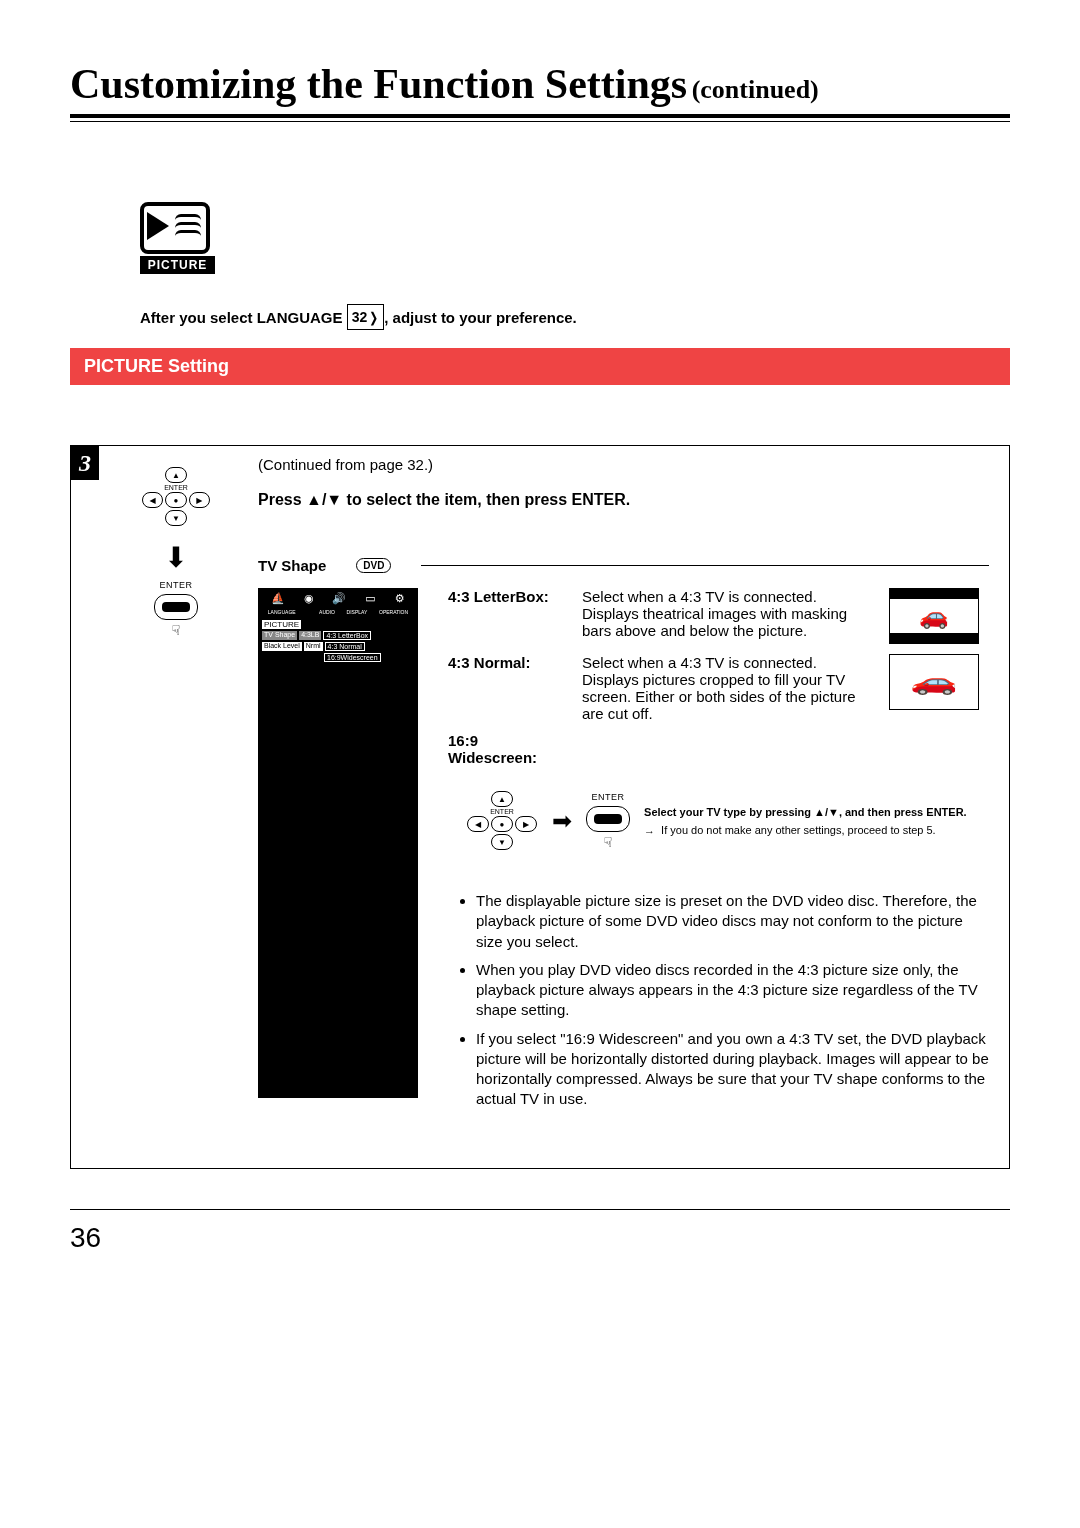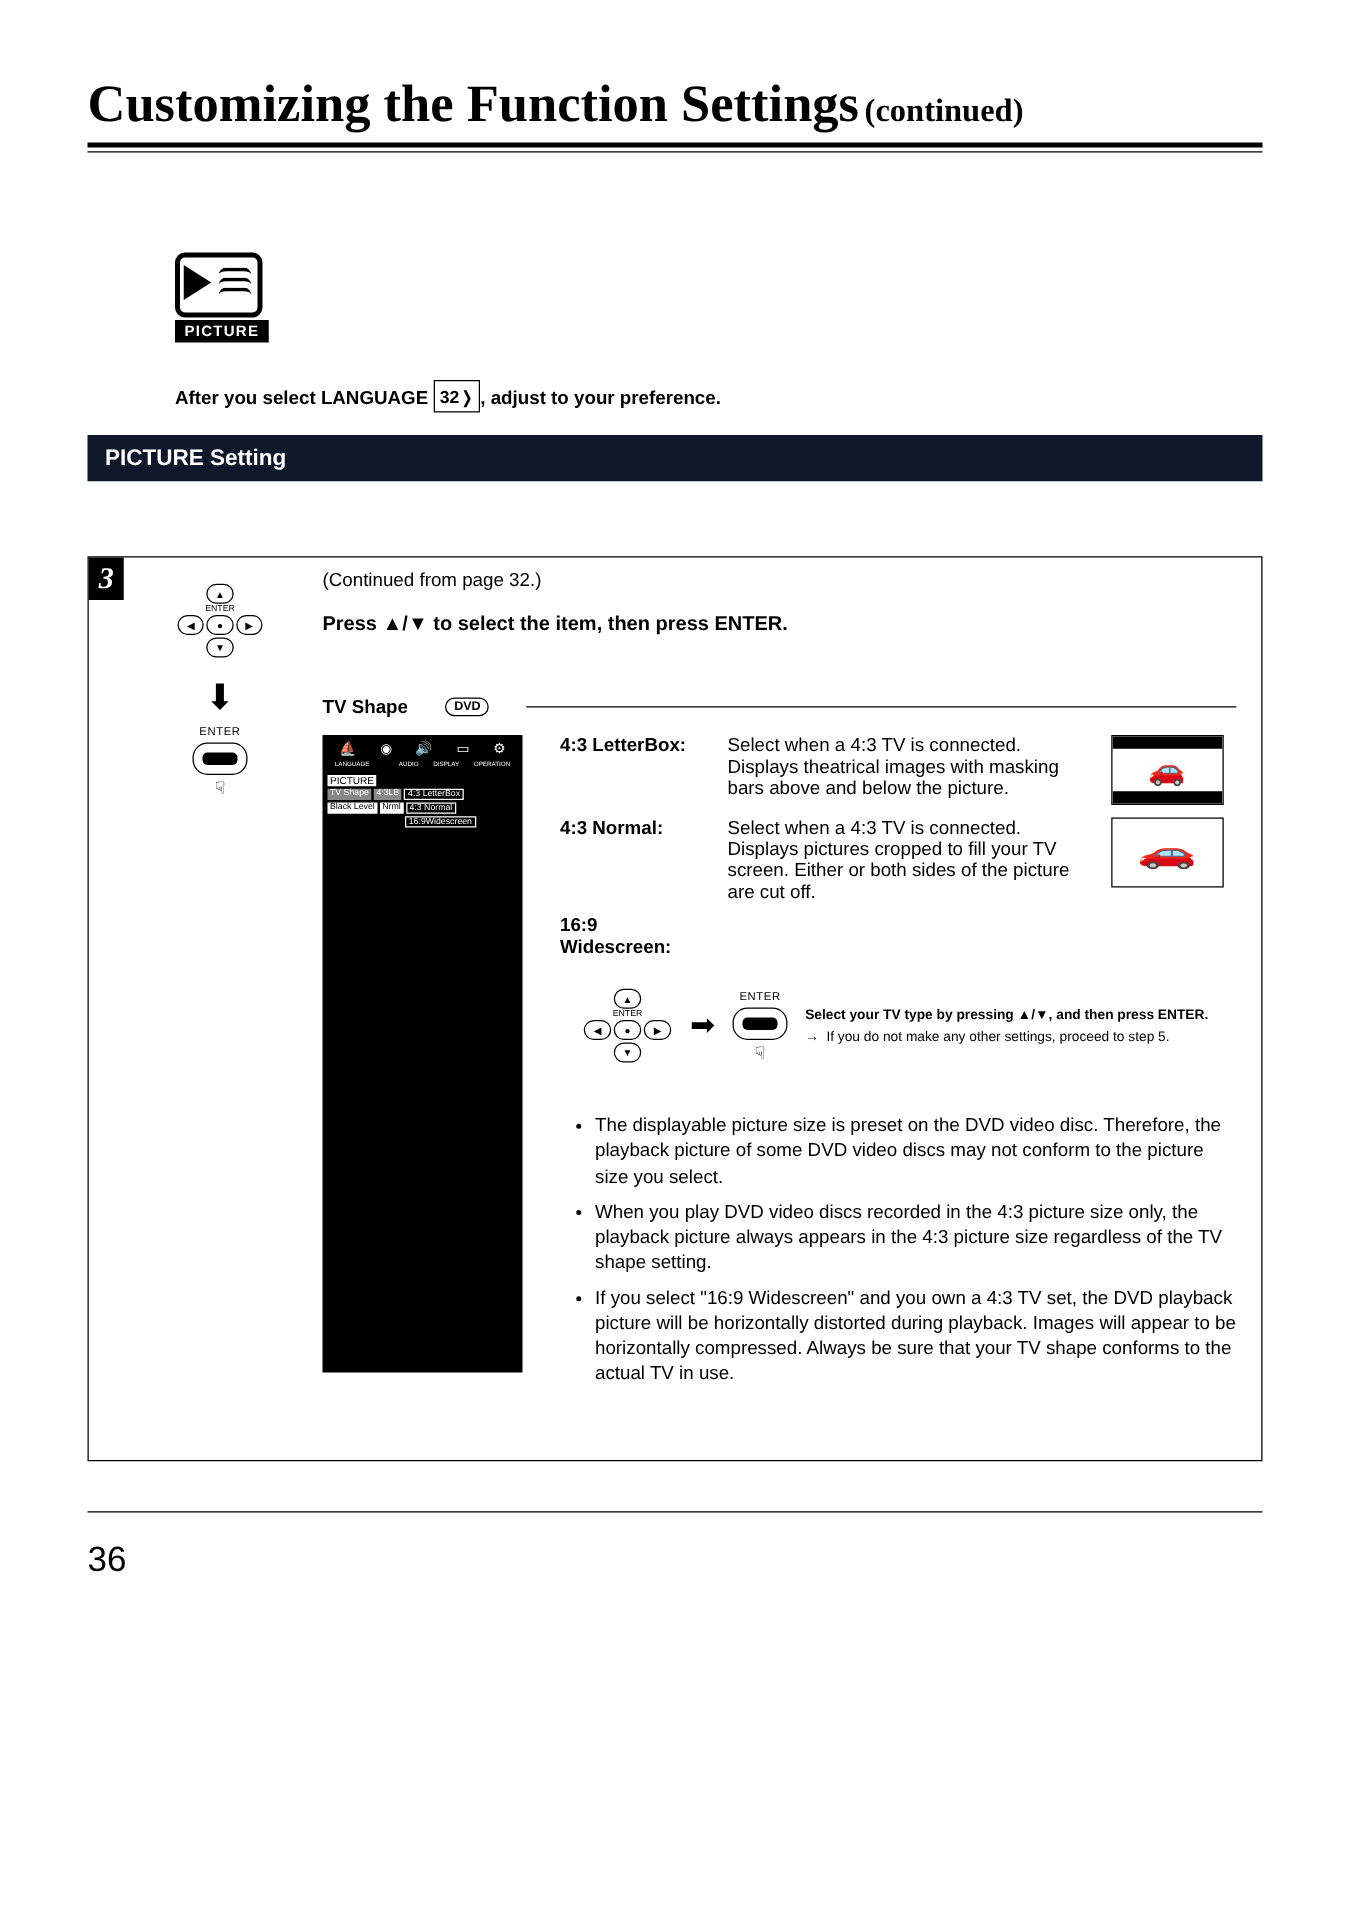--- a/index.html
+++ b/index.html
@@ -15,21 +15,21 @@
   .title-cont { font-family: "Times New Roman", Times, serif; font-size: 26px; font-weight: bold; }
   .title-rule { border-top: 4px solid #000; border-bottom: 1px solid #000; height: 8px; margin-top: 6px; }
   .picture-icon { margin: 80px 0 30px 70px; width: 75px; }
   .pic-box { border: 4px solid #000; border-radius: 8px; width: 70px; height: 52px; display:flex; align-items:center; justify-content:center; }
   .pic-box-inner { position: relative; width: 56px; height: 40px; }
   .tri { position:absolute; left:0; top:4px; width:0; height:0; border-left: 22px solid #000; border-top: 14px solid transparent; border-bottom: 14px solid transparent; }
   .wave { position:absolute; right:2px; top:6px; width:26px; height:26px; }
   .wave .l { border-top:3px solid #000; border-radius: 10px 10px 0 0; height:6px; margin-bottom:2px; }
   .icon-caption { background:#000; color:#fff; font-size:12px; font-weight:bold; padding:2px 4px; text-align:center; margin-top:2px; letter-spacing:1px; }
   .intro { font-size:15px; font-weight:bold; margin: 20px 0 18px 70px; }
-  .section-bar { background:#0f172a; color:#fff; font-size:18px; font-weight:bold; padding:8px 14px; }
+  .section-bar { background:#ef4444; color:#fff; font-size:18px; font-weight:bold; padding:8px 14px; }
   .step-box { border:1px solid #000; margin-top:60px; padding-bottom:40px; position:relative; }
   .step-num { position:absolute; top:0; left:0; width:28px; height:34px; background:#000; color:#fff; font-family:"Times New Roman",serif; font-style:italic; font-size:24px; font-weight:bold; display:flex; align-items:center; justify-content:center; }
   .step-content { display:flex; padding: 10px 20px 10px 35px; }
   .left-col { width: 140px; flex-shrink:0; padding-top:10px; }
   .right-col { flex:1;padding-left:12px; }
   .continued { font-size:15px; margin-bottom: 18px; }
   .instruction { font-size:16px; font-weight:bold; margin-bottom: 48px; }
   .dpad { width:70px; margin: 0 auto 14px; }
   .dpad-row { display:flex; justify-content:center; }
   .dbtn { width:22px; height:16px; border:1px solid #000; border-radius:8px; display:flex; align-items:center; justify-content:center; font-size:8px; margin:1px; }
@@ -68,21 +68,21 @@
   .select-dpad { width:72px; }
   .arrow-rt { font-size:24px; }
   .select-right { font-size:11px; }
   .select-right .bold { font-weight:bold; }
   .select-right .note { display:flex; gap:6px; margin-top:6px; }
   .select-right .arrow-sm { }
 
   .notes { font-size:15px; margin-top:40px; padding-left: 10px; }
   .notes li { list-style: disc; margin-left: 18px; margin-bottom: 8px; line-height:1.35; }
   .foot-rule { border-top:1px solid #000; margin-top: 40px; }
-  .page-num { font-size:28px; margin-top: 22px; }
+  .page-num { font-size:28px; margin-top: 12px; }
   .page-ref-box { border:1px solid #000; padding: 4px 4px; font-size:14px; display:inline-block; vertical-align:1px; font-weight:bold; }
   .page-ref-arrow::after{ content:"❭"; font-size:13px; margin-left:1px; }
 </style>
 </head>
 <body>
 
 <div>
   <span class="title">Customizing the Function Settings</span>
   <span class="title-cont">(continued)</span>
 </div>

